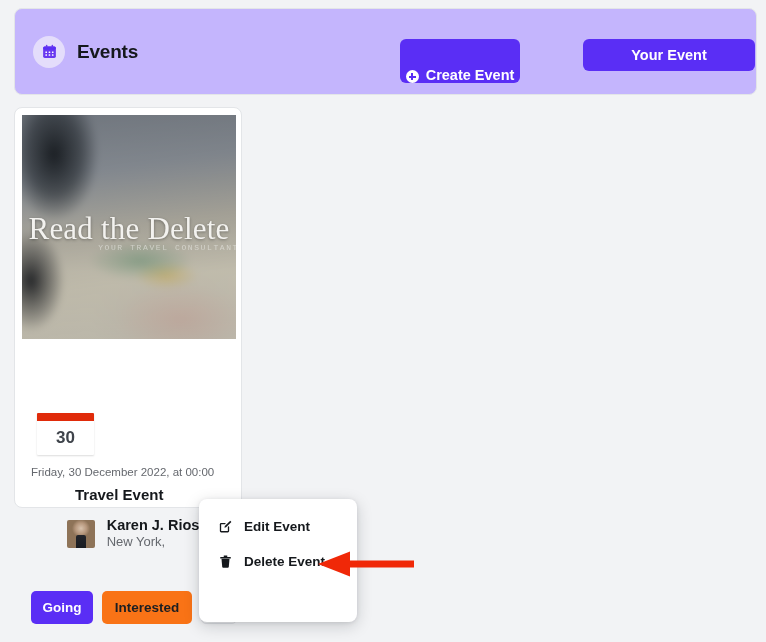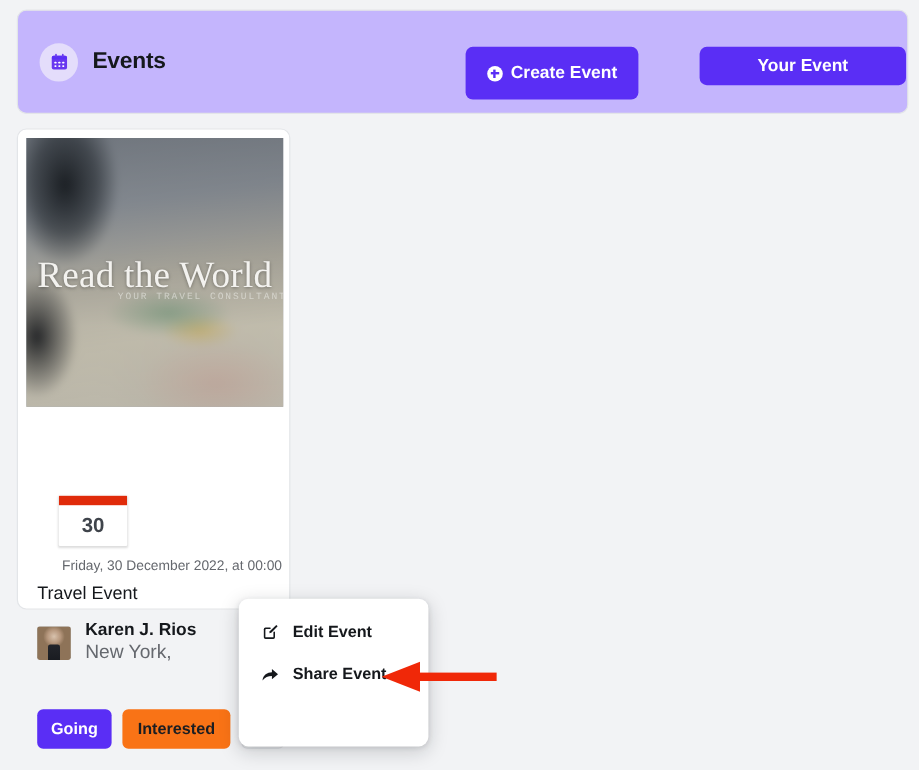--- a/index.html
+++ b/index.html
@@ -68,24 +68,25 @@
     font-size: 14.5px;
     font-weight: bold;
     cursor: pointer;
     display: flex;
     align-items: center;
     justify-content: center;
     gap: 7px;
   }
 
   #create-event-btn {
-    left: 373px;
+    left: 385px;
     top: 30px;
-    width: 144px;
+    width: 120px;
     height: 44px;
+    align-items: flex-end;
   }
 
   #your-event-btn {
     left: 568px;
     top: 30px;
     width: 172px;
     height: 32px;
   }
 
   .plus-circle {
@@ -171,21 +172,21 @@
     text-align: right;
     font-family: Liberation Mono, monospace;
     font-size: 8px;
     letter-spacing: 1.6px;
     color: rgba(232,232,228,0.62);
     white-space: nowrap;
   }
 
   .date-badge {
     position: absolute;
-    left: 34px;
+    left: 22px;
     top: 305px;
     width: 57px;
     height: 42px;
     background: #ffffff;
     overflow: hidden;
     border-radius: 1px;
     box-shadow: 0 1px 2px rgba(0,0,0,0.14);
     z-index: 3;
   }
   .date-badge .bar {
@@ -201,31 +202,31 @@
     font-weight: bold;
     color: #3f444b;
   }
 
   .event-meta { position: absolute; left: 16px; top: 358px; width: 204px; }
 
   .event-date-text {
     font-size: 11.5px;
     color: #65686e;
     margin-bottom: 8px;
-    text-align: right;
   }
 
   .event-name {
     font-size: 15px;
-    font-weight: normal;
+    font-weight: bold;
     color: #15181c;
     margin-bottom: 14px;
-  }
-
-  .host-row { display: flex; align-items: center; gap: 12px; }
+    margin-left: 44px;
+  }
+
+  .host-row { display: flex; align-items: center; gap: 12px; justify-content: center; }
 
   .avatar {
     width: 28px;
     height: 28px;
     flex: 0 0 auto;
     border-radius: 2px;
     overflow: hidden;
     background:
       radial-gradient(ellipse 9px 9px at 50% 30%, #d8c2ad 0%, #b7987e 60%, #8e7358 100%),
       linear-gradient(180deg, #3c3a31 0%, #55503e 40%, #6b6347 70%, #2c2b26 100%);
@@ -240,21 +241,21 @@
     border-radius: 2px 2px 0 0;
   }
 
   .host-name {
     font-size: 14.5px;
     font-weight: bold;
     color: #15181c;
     line-height: 1.15;
   }
   .host-loc {
-    font-size: 16px;
+    font-size: 13px;
     color: #65686e;
     line-height: 1.3;
   }
 
   .action-row {
     position: absolute;
     left: 16px;
     top: 483px;
     display: flex;
     align-items: center;
@@ -378,21 +379,21 @@
     <button class="btn-primary" id="your-event-btn">
       <span>Your Event</span>
     </button>
   </div>
 
   <div class="event-card">
 
     <div class="event-img-wrap">
       <div class="photo"></div>
       <div class="photo-shade"></div>
-      <div class="img-headline">Read the World</div>
+      <div class="img-headline">Read the Delete</div>
       <div class="img-subline">YOUR TRAVEL CONSULTANT</div>
     </div>
 
     <div class="date-badge">
       <div class="bar"></div>
       <div class="day">30</div>
     </div>
 
     <div class="event-meta">
       <div class="event-date-text">Friday, 30 December 2022, at 00:00</div>
@@ -423,29 +424,31 @@
       <span class="menu-icon">
         <svg width="15" height="15" viewBox="0 0 24 24" fill="none" aria-hidden="true">
           <path d="M4 8.5V19.2C4 19.9 4.5 20.4 5.2 20.4H15.6C16.3 20.4 16.8 19.9 16.8 19.2V12.6" stroke="#15181c" stroke-width="2.1" stroke-linecap="round"></path>
           <path d="M4 8.5C4 7.8 4.5 7.3 5.2 7.3H11.2" stroke="#15181c" stroke-width="2.1" stroke-linecap="round"></path>
           <path d="M19.6 2.9 21.4 4.7 12.9 13.2 10.3 13.8 10.9 11.2 19.6 2.9Z" fill="#15181c"></path>
         </svg>
       </span>
       <span>Edit Event</span>
     </div>
 
-
     <div class="menu-item">
       <span class="menu-icon">
-        <svg width="16" height="16" viewBox="0 0 24 24" fill="none" aria-hidden="true">
-          <path d="M2.6 19.6C3.4 12.8 8.6 9.6 14.4 9.4V5.4L22 11.8L14.4 18.2V14.1C9.4 14.1 5.8 15.8 2.6 19.6Z" fill="#15181c"></path>
+        <svg width="15" height="15" viewBox="0 0 24 24" fill="none" aria-hidden="true">
+          <rect x="3.4" y="4.8" width="17.2" height="2.4" rx="1" fill="#15181c"></rect>
+          <path d="M9.2 2.4H14.8V5.2H9.2V2.4Z" fill="#15181c"></path>
+          <path d="M5.6 7.6H18.4L17.3 20.4C17.2 21.2 16.6 21.8 15.8 21.8H8.2C7.4 21.8 6.8 21.2 6.7 20.4L5.6 7.6Z" fill="#15181c"></path>
         </svg>
       </span>
-      <span>Share Event</span>
-    </div>
+      <span>Delete Event</span>
+    </div>
+
   </div>
 
   <svg class="arrow" viewBox="0 0 96 28" aria-hidden="true">
     <rect x="30" y="10.5" width="66" height="7" fill="#f02808"></rect>
     <path d="M0 14 L32 1.5 L32 26.5 Z" fill="#f02808"></path>
   </svg>
 
 </div>
 
 </body></html>

